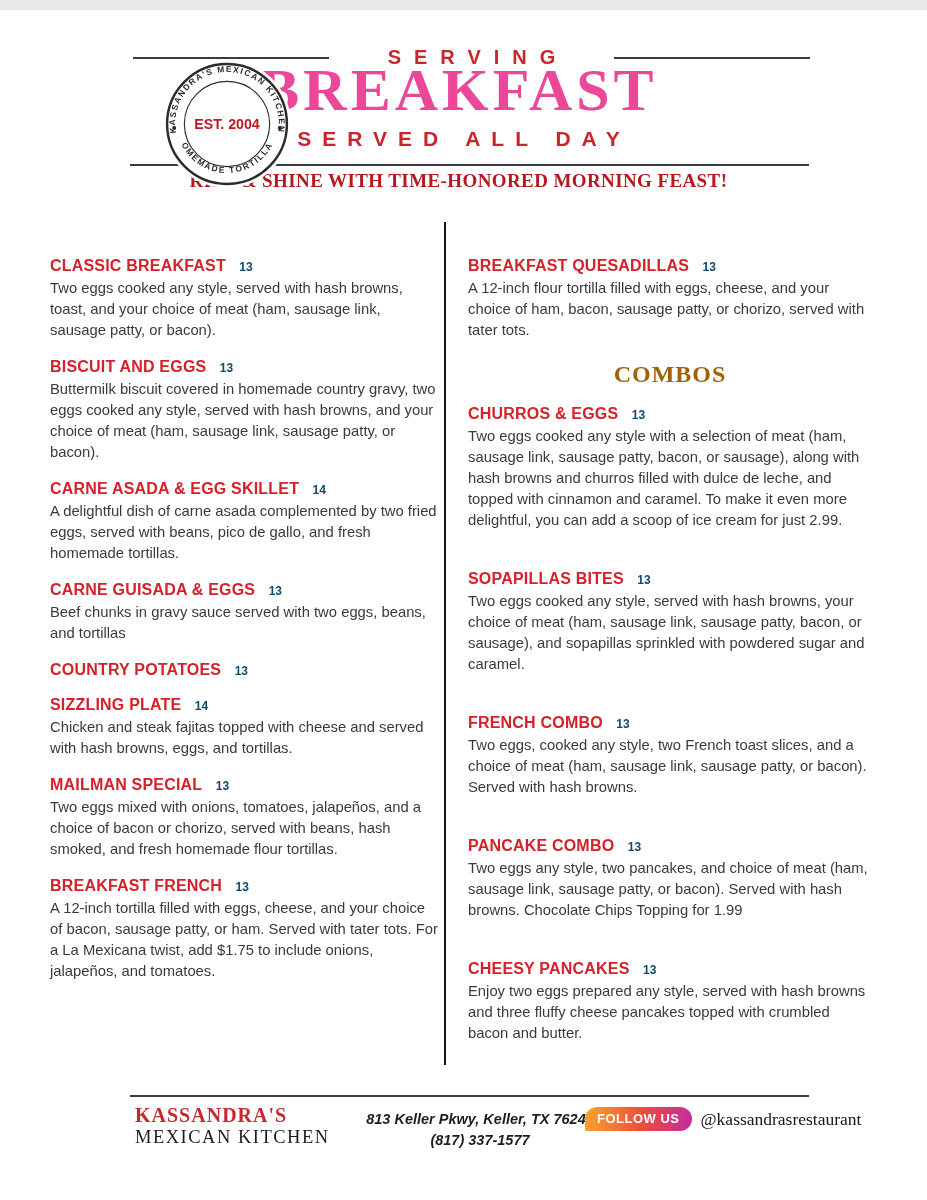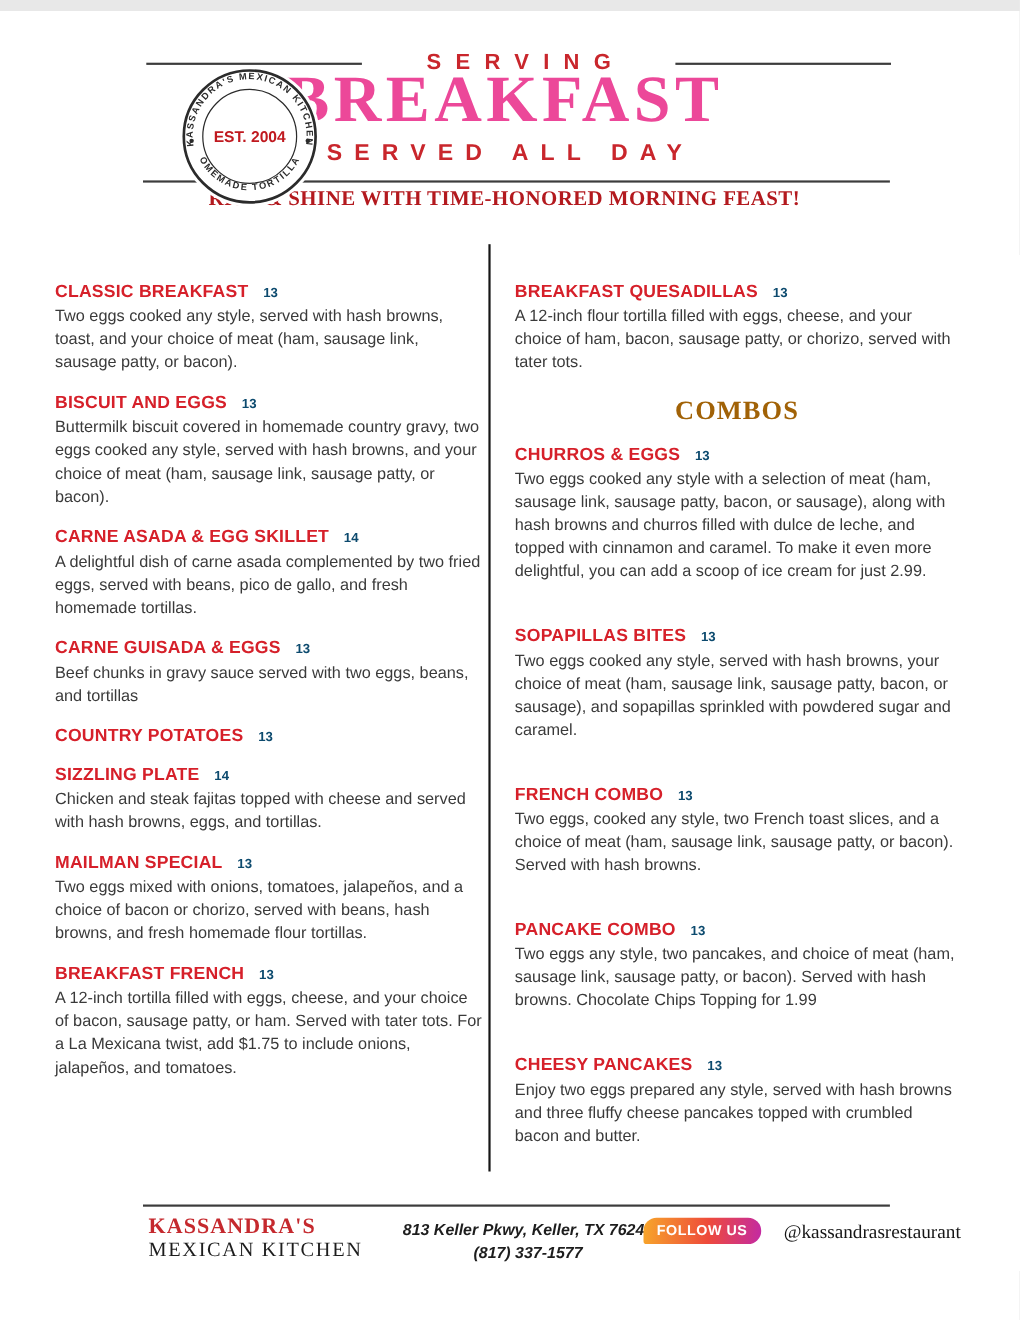--- a/index.html
+++ b/index.html
@@ -93,21 +93,21 @@
   .brand-line2{
     font-family:"Liberation Serif",serif;font-weight:400;font-size:18.5px;
     letter-spacing:1.5px;color:#1d1d1d;
   }
   .address{
     position:absolute;top:1099px;left:330px;width:300px;text-align:center;
     font-weight:700;font-style:italic;font-size:14.5px;line-height:21px;color:#1d1d1d;
   }
   .social{
     position:absolute;top:1097px;left:585px;
-    display:flex;align-items:center;column-gap:21px;
+    display:flex;align-items:center;column-gap:9px;
   }
   .follow-badge{
     display:inline-block;
     padding:4px 12px 5px 12px;
     border-radius:14px 14px 14px 3px;
     background:linear-gradient(95deg,#f7a62a 0%,#ee4a3b 55%,#c32aa3 100%);
     color:#ffffff;font-weight:700;font-size:13px;letter-spacing:.5px;
     white-space:nowrap;
   }
   .social-handle{
@@ -201,21 +201,21 @@
           <span class="item-price">14</span>
         </div>
         <p class="item-desc">Chicken and steak fajitas topped with cheese and served with hash browns, eggs, and tortillas.</p>
       </div>
 
       <div class="item">
         <div class="item-head">
           <span class="item-name">MAILMAN SPECIAL</span>
           <span class="item-price">13</span>
         </div>
-        <p class="item-desc">Two eggs mixed with onions, tomatoes, jalapeños, and a choice of bacon or chorizo, served with beans, hash browns, and fresh homemade flour tortillas.</p>
+        <p class="item-desc">Two eggs mixed with onions, tomatoes, jalapeños, and a choice of bacon or chorizo, served with beans, hash smoked, and fresh homemade flour tortillas.</p>
       </div>
 
       <div class="item">
         <div class="item-head">
           <span class="item-name">BREAKFAST FRENCH</span>
           <span class="item-price">13</span>
         </div>
         <p class="item-desc">A 12-inch tortilla filled with eggs, cheese, and your choice of bacon, sausage patty, or ham. Served with tater tots. For a La Mexicana twist, add $1.75 to include onions, jalapeños, and tomatoes.</p>
       </div>
 

